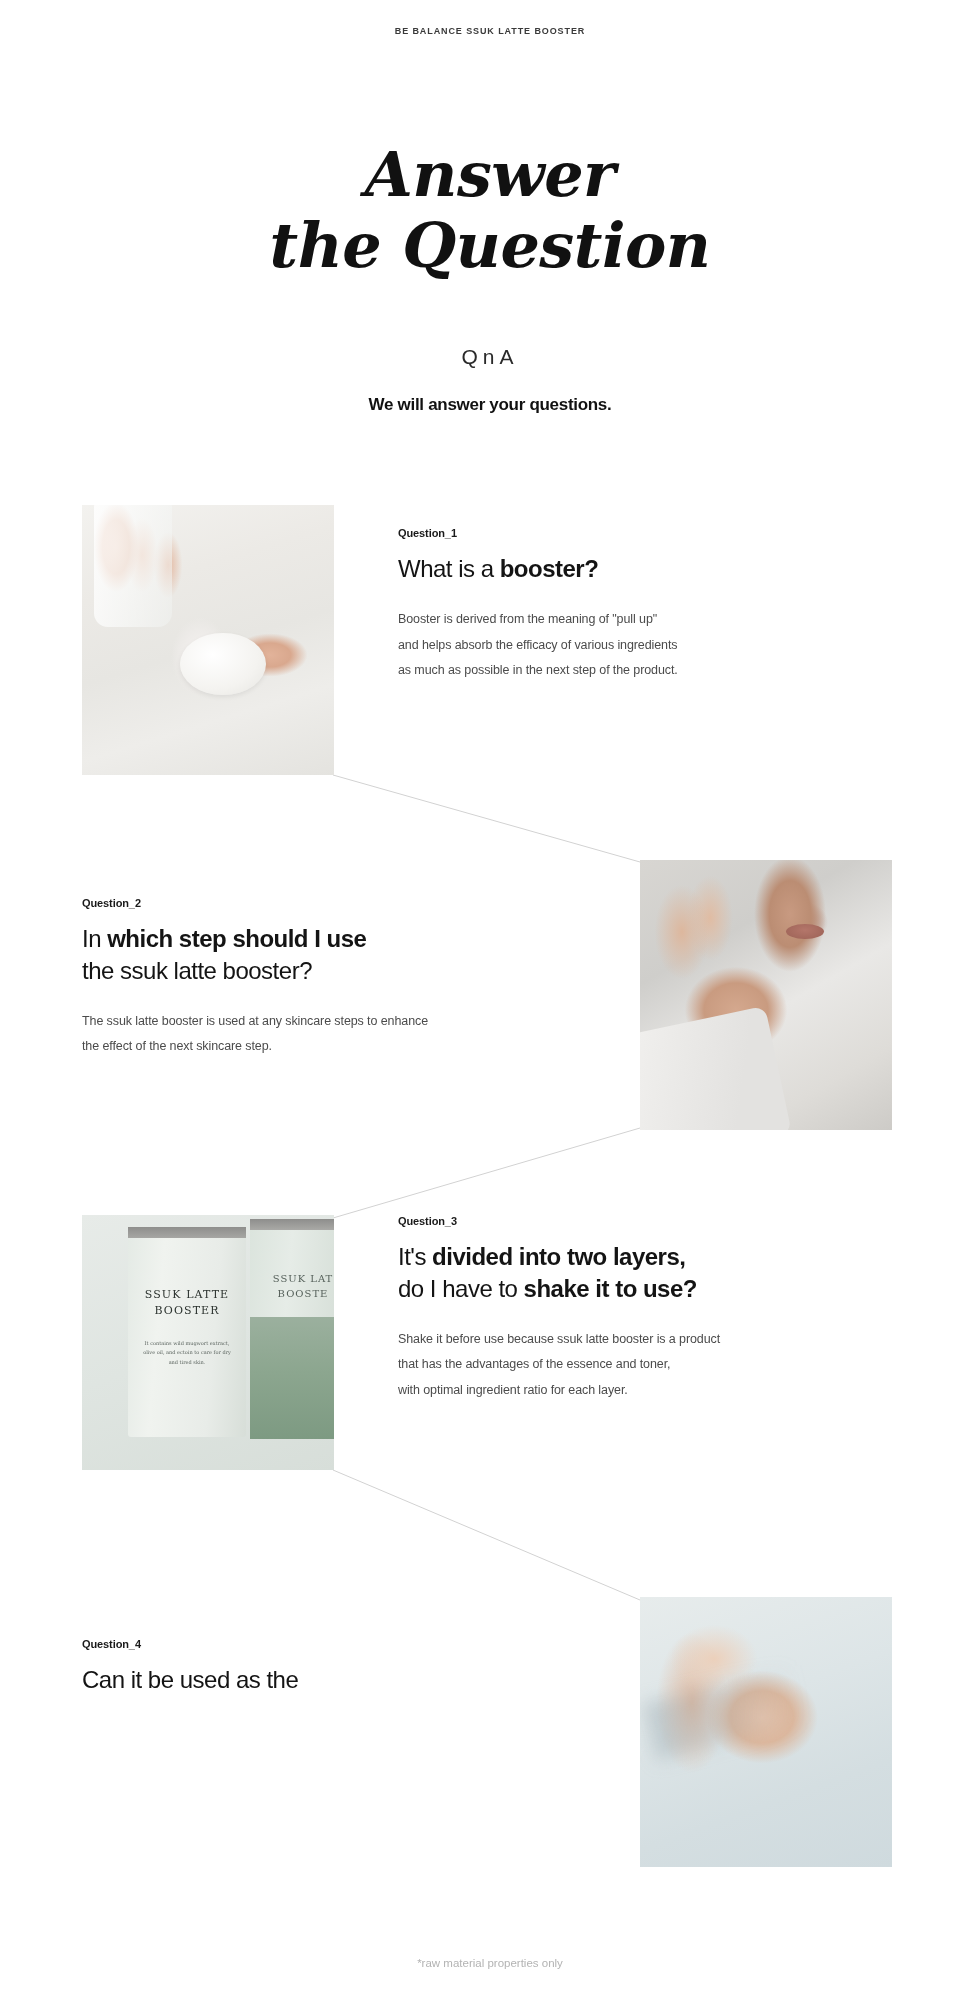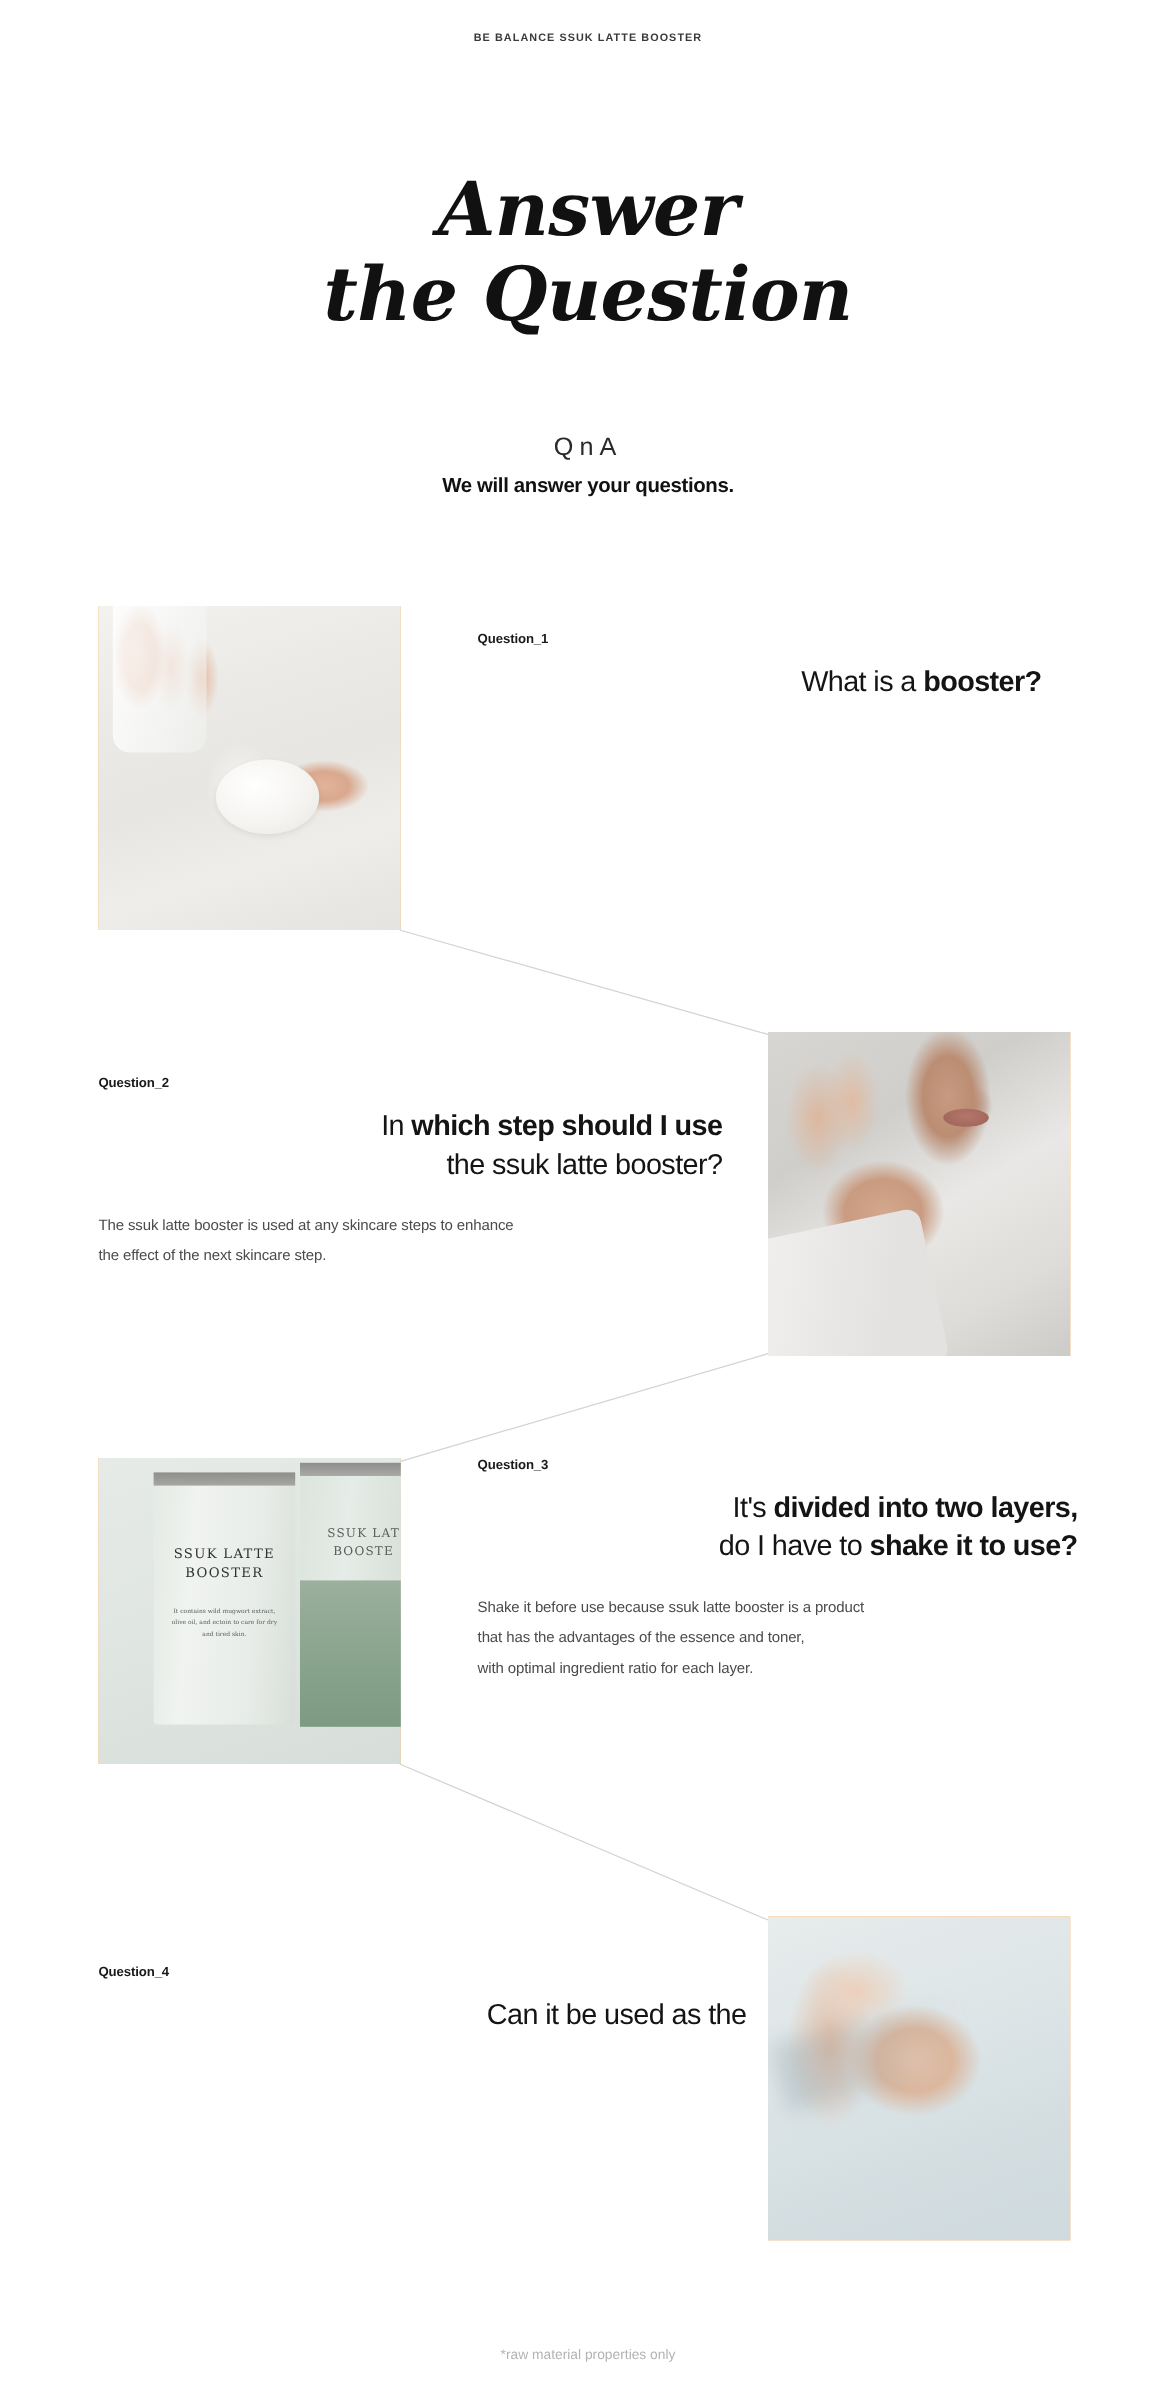--- a/index.html
+++ b/index.html
@@ -48,21 +48,20 @@
   .qna {
     position: absolute;
     top: 345px;
     left: 0;
     width: 980px;
     text-align: center;
     font-size: 21px;
     letter-spacing: 5px;
     font-weight: 300;
     color: #2a2a2a;
-    margin-top: 16px;
   }
   .hero-sub {
     position: absolute;
     top: 395px;
     left: 0;
     width: 980px;
     text-align: center;
     font-size: 17px;
     font-weight: 700;
     letter-spacing: -0.3px;
@@ -87,21 +86,20 @@
     color: #1a1a1a;
     margin-bottom: 14px;
   }
   .qhead {
     font-size: 24px;
     line-height: 1.33;
     font-weight: 300;
     color: #141414;
     letter-spacing: -0.5px;
     margin-bottom: 22px;
-    text-align: right;
   }
   .qhead b { font-weight: 700; }
   .qbody {
     font-size: 12.5px;
     line-height: 2.05;
     font-weight: 400;
     color: #4b4b4b;
     letter-spacing: -0.1px;
   }
   .qbody div { white-space: nowrap; }
@@ -275,20 +273,25 @@
 <div class="photo ph1" style="left:82px; top:505px; width:252px; height:270px;">
   <div class="inner"></div>
   <div class="bottle"></div>
   <div class="pad"></div>
 </div>
 
 <div class="qa-block" style="left:398px; top:527px; width:470px;">
   <div class="qlabel">Question_1</div>
   <div class="qhead">
     <span>What is a </span><b>booster?</b>
+  </div>
+  <div class="qbody">
+    <div>Booster is derived from the meaning of "pull up"</div>
+    <div>and helps absorb the efficacy of various ingredients</div>
+    <div>as much as possible in the next step of the product.</div>
   </div>
 </div>
 
 <div class="photo ph2" style="left:640px; top:860px; width:252px; height:270px;">
   <div class="inner"></div>
   <div class="shirt"></div>
   <div class="lip"></div>
 </div>
 
 <div class="qa-block" style="left:82px; top:897px; width:520px;">

